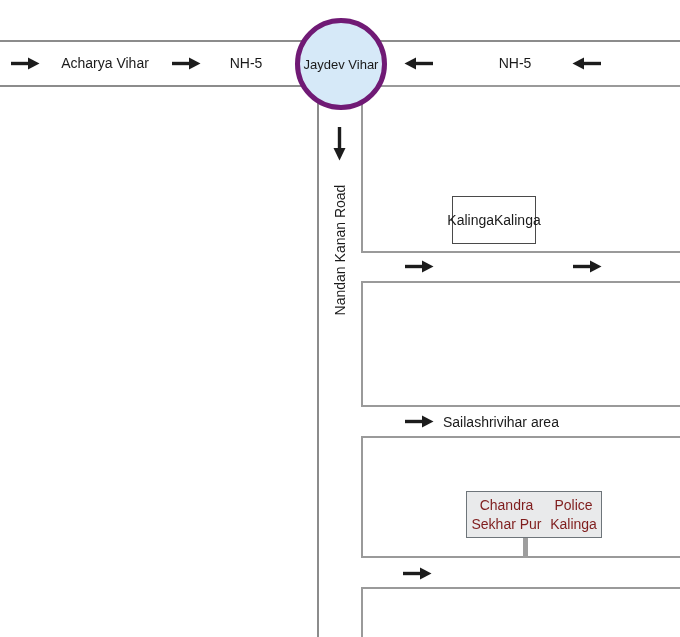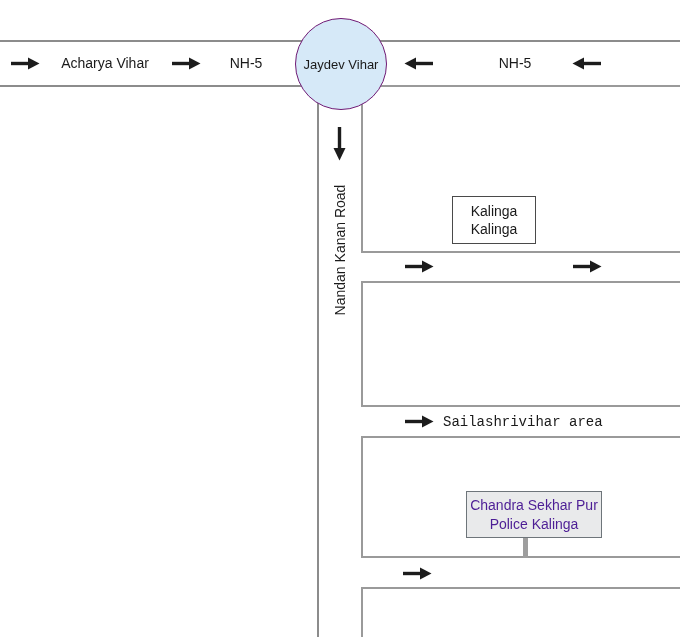--- a/index.html
+++ b/index.html
@@ -17,43 +17,43 @@
   .vroad-left{left:317px;top:87px;width:2px;height:550px;background:#8c8c8c;}
   
   .block{box-sizing:border-box;border:2px solid #9a9a9a;background:#fff;}
   .block-a{left:361px;top:85px;width:325px;height:168px;}
   .block-b{left:361px;top:281px;width:325px;height:126px;}
   .block-c{left:361px;top:436px;width:325px;height:122px;}
   .block-d{left:361px;top:587px;width:325px;height:56px;}
   
   .circle{
     left:295px;top:18px;width:92px;height:92px;border-radius:50%;
-    background:#d6e9f8;border:1px solid #701a75;box-sizing:border-box;
+    background:#d6e9f8;border:5px solid #701a75;box-sizing:border-box;
     display:flex;align-items:center;justify-content:center;
     font-size:13px;
   }
   .lbl{white-space:nowrap;font-size:14px;}
   .center-xy{transform:translate(-50%,-50%);text-align:center;}
-  .center-y{transform:translateY(-50%);font-family:Liberation Mono, monospace;}
+  .center-y{transform:translateY(-50%);}
   .rot-label{
     left:340px;top:250px;
     transform:translate(-50%,-50%) rotate(-90deg);
     white-space:nowrap;font-size:14px;
   }
   .place-box{
     box-sizing:border-box;text-align:center;font-size:14px;line-height:1.3;
-    display:flex;flex-direction:column;align-items:center;justify-content:center;
+    display:flex;flex-direction:row;align-items:center;justify-content:center;
   }
   .hospital-box{
     left:452px;top:196px;width:84px;height:48px;
     background:#ffffff;border:1px solid #4a4a4a;color:#1a1a1a;
   }
   .police-box{
     left:466px;top:491px;width:136px;height:47px;
-    background:#e9eaeb;border:1.5px solid #6e757a;color:#4c1d95;
+    background:#e9eaeb;border:1.5px solid #6e757a;color:#7f1d1d;
   }
   .connector{left:523px;top:538px;width:5px;height:20px;background:#9e9e9e;}
   svg{display:block;}
 </style>
 </head>
 <body>
 
 <div id="canvas">
 
   <div class="abs road-h"></div>

